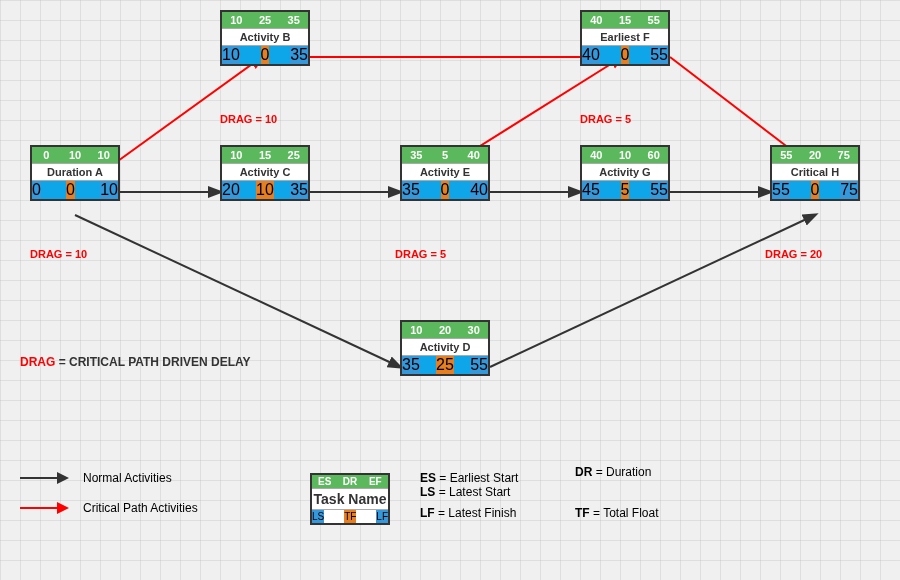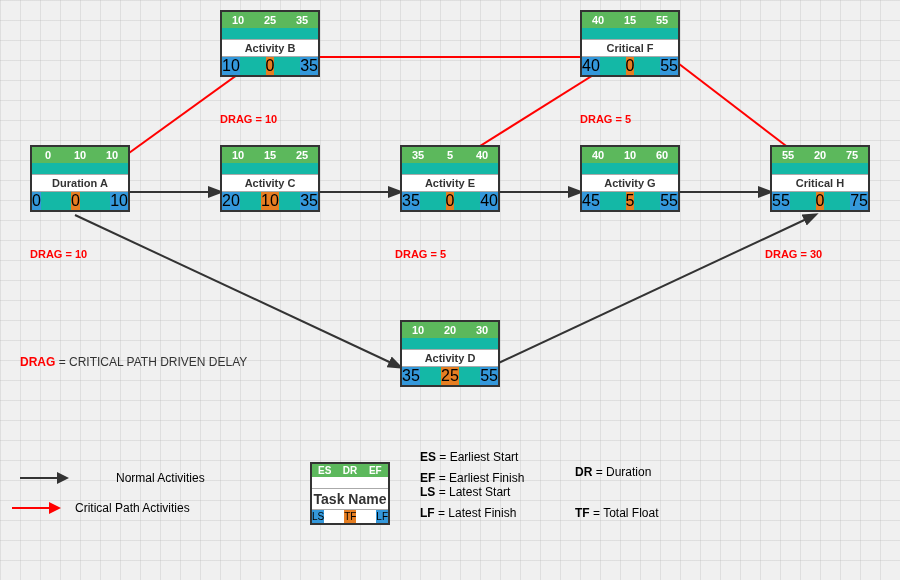--- a/index.html
+++ b/index.html
@@ -11,23 +11,23 @@
         linear-gradient(rgba(180,180,180,0.3) 1px, transparent 1px),
         linear-gradient(90deg, rgba(180,180,180,0.3) 1px, transparent 1px);
       background-size: 20px 20px;
       font-family: Arial, sans-serif;
       position: relative;
       overflow: hidden;
     }
 
     .activity-node {
       position: absolute;
-      width: 100px;
+      width: 90px;
       border: 2px solid #333;
-      background: #14b8a6;
+      background: #0ea5e9;
       text-align: center;
     }
     .activity-node .top-row {
       display: flex;
       justify-content: space-between;
     }
     .activity-node .top-row .cell {
       flex: 1;
       padding: 2px 0;
       font-size: 11px;
@@ -39,21 +39,20 @@
     .cell-orange { background-color: #e67e22; }
     .cell-blue { background-color: #3498db; }
     .activity-node .name-row {
       background: white;
       color: #333;
       font-size: 11px;
       font-weight: bold;
       padding: 2px 0;
       border-top: 1px solid #aaa;
       border-bottom: 1px solid #aaa;
-      margin-top: 11px;
     }
     .activity-node .bottom-row {
       display: flex;
       justify-content: space-between;
     }
 
     .drag-label {
       position: absolute;
       color: red;
       font-size: 11px;
@@ -192,21 +191,21 @@
   </div>
 </div>
 <div class="drag-label" style="left:395px; top:248px;">DRAG = 5</div>
 
 <div class="activity-node" style="left:580px; top:10px;">
   <div class="top-row">
     <div class="cell cell-green">40</div>
     <div class="cell cell-green">15</div>
     <div class="cell cell-green">55</div>
   </div>
-  <div class="name-row">Critical F</div>
+  <div class="name-row">Earliest F</div>
   <div class="bottom-row">
     <div class="cell cell-blue">40</div>
     <div class="cell cell-orange">0</div>
     <div class="cell cell-blue">55</div>
   </div>
 </div>
 <div class="drag-label" style="left:580px; top:113px;">DRAG = 5</div>
 
 <div class="activity-node" style="left:580px; top:145px;">
   <div class="top-row">
@@ -228,40 +227,40 @@
     <div class="cell cell-green">20</div>
     <div class="cell cell-green">75</div>
   </div>
   <div class="name-row">Critical H</div>
   <div class="bottom-row">
     <div class="cell cell-blue">55</div>
     <div class="cell cell-orange">0</div>
     <div class="cell cell-blue">75</div>
   </div>
 </div>
-<div class="drag-label" style="left:765px; top:248px;">DRAG = 30</div>
+<div class="drag-label" style="left:765px; top:248px;">DRAG = 20</div>
 
 <div class="drag-def" style="position:absolute; left:20px; top:355px;">
   <span class="red" style="color:red; font-weight:bold;text-align:right;">DRAG</span>
-  <span class="bold" style="font-weight:normal;">  =  CRITICAL PATH DRIVEN DELAY</span>
+  <span class="bold" style="font-weight:bold;">  =  CRITICAL PATH DRIVEN DELAY</span>
 </div>
 
 <div style="position:absolute; left:20px; bottom:95px; display:flex; align-items:center; gap:8px;">
   <svg width="55" height="14" xmlns="http://www.w3.org/2000/svg">
     <defs>
       <marker id="arrBlk2" markerWidth="6" markerHeight="6" refX="5" refY="3" orient="auto">
         <path d="M0,0 L0,6 L6,3 z" fill="#333"></path>
       </marker>
     </defs>
     <line x1="0" y1="7" x2="47" y2="7" stroke="#333" stroke-width="2" marker-end="url(#arrBlk2)"></line>
   </svg>
-  <span style="font-size:12px;margin-left:33px;">Normal Activities</span>
-</div>
-
-<div style="position:absolute; left:4px; bottom:65px; display:flex; align-items:center; gap:8px;padding-left:8px;">
+  <span style="font-size:12px;">Normal Activities</span>
+</div>
+
+<div style="position:absolute; left:20px; bottom:65px; display:flex; align-items:center; gap:8px;">
   <svg width="55" height="14" xmlns="http://www.w3.org/2000/svg">
     <defs>
       <marker id="arrRed2" markerWidth="6" markerHeight="6" refX="5" refY="3" orient="auto">
         <path d="M0,0 L0,6 L6,3 z" fill="red"></path>
       </marker>
     </defs>
     <line x1="0" y1="7" x2="47" y2="7" stroke="red" stroke-width="2" marker-end="url(#arrRed2)"></line>
   </svg>
   <span style="font-size:12px;">Critical Path Activities</span>
 </div>
@@ -277,21 +276,20 @@
     <div class="bottom-row">
       <div class="cell cell-blue" style="font-size:10px; padding:1px 0;">LS</div>
       <div class="cell cell-orange" style="font-size:10px; padding:1px 0;">TF</div>
       <div class="cell cell-blue" style="font-size:10px; padding:1px 0;">LF</div>
     </div>
   </div>
 </div>
 
 <div style="position:absolute; left:420px; bottom:90px; font-size:12px; line-height:1.8;">
   <div><strong>ES</strong> = Earliest Start</div>
-  <div><strong>EF</strong> = Earliest Finish</div>
 </div>
 <div style="position:absolute; left:575px; bottom:96px; font-size:12px; line-height:1.8;">
   <div><strong>DR</strong> = Duration</div>
 </div>
 <div style="position:absolute; left:420px; bottom:55px; font-size:12px; line-height:1.8;">
   <div><strong>LS</strong> = Latest Start</div>
   <div><strong>LF</strong> = Latest Finish</div>
 </div>
 <div style="position:absolute; left:575px; bottom:55px; font-size:12px; line-height:1.8;">
   <div><strong>TF</strong> = Total Float</div>

